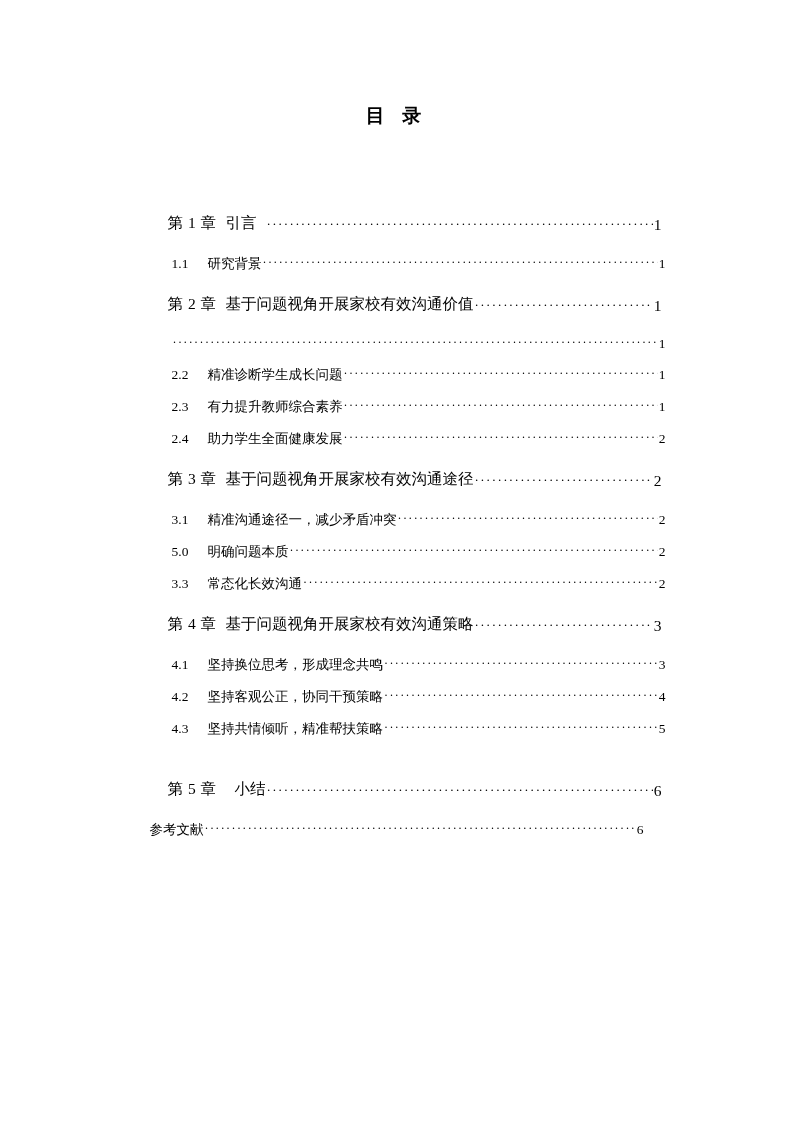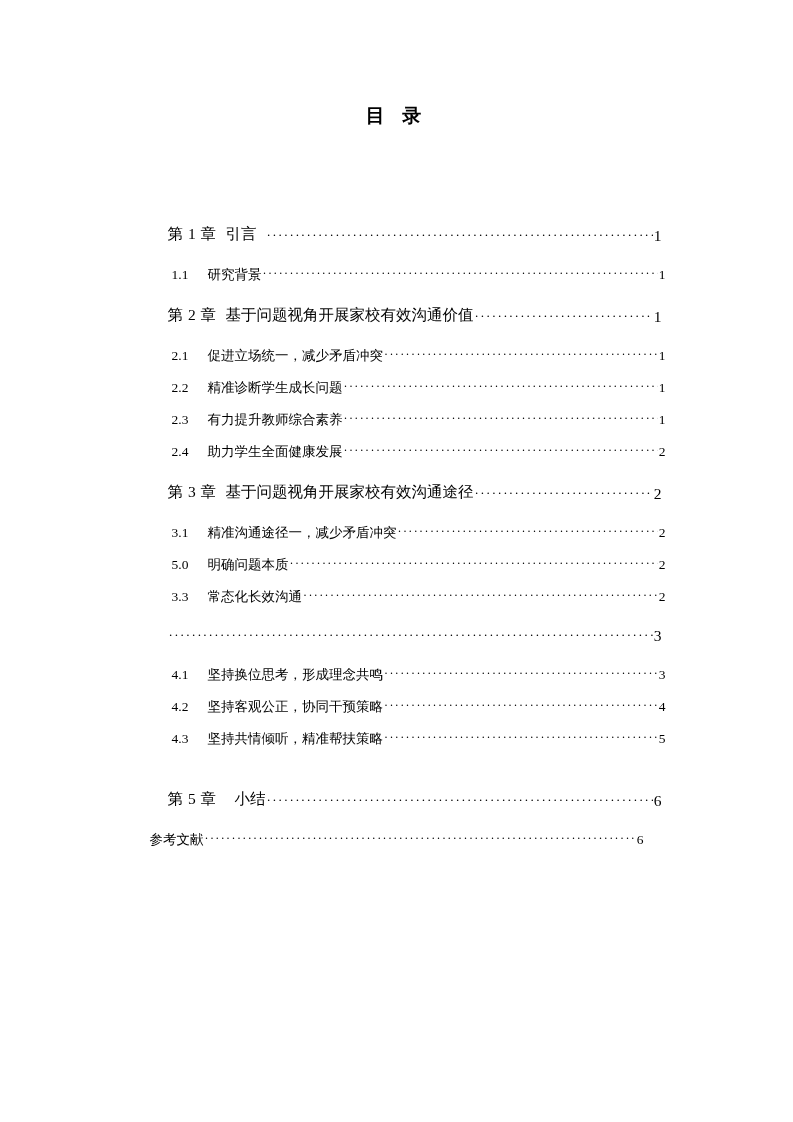--- a/index.html
+++ b/index.html
@@ -23,21 +23,21 @@
   .doc-title {
     text-align: center;
     font-size: 19px;
     font-weight: bold;
     letter-spacing: 6px;
     margin-top: 103px;
     margin-bottom: 0;
     font-family: "Liberation Sans", "DejaVu Sans", sans-serif;
   }
   .toc {
-    margin: 12px auto;
+    margin: 1px auto;
     padding-top: 62px;
     width: 494px;
   }
   .toc-row {
     display: flex;
     align-items: flex-end;
     width: 100%;
     white-space: nowrap;
   }
   .toc-row .label {
@@ -132,21 +132,20 @@
       <span class="page-no">1</span>
     </div>
 
     <div class="toc-row lvl1">
       <span class="label"><span class="num">第 2 章</span><span class="gap"></span><span>基于问题视角开展家校有效沟通价值</span></span>
       <span class="dots">······························································································</span>
       <span class="page-no">1</span>
     </div>
 
     <div class="toc-row lvl2">
-      <span class="label"><span class="num">2.1</span><span class="gap"></span><span>促进立场统一，减少矛盾冲突</span></span>
       <span class="dots">························································································································</span>
       <span class="page-no">1</span>
     </div>
 
     <div class="toc-row lvl2">
       <span class="label"><span class="num">2.2</span><span class="gap"></span><span>精准诊断学生成长问题</span></span>
       <span class="dots">························································································································</span>
       <span class="page-no">1</span>
     </div>
 
@@ -180,20 +179,21 @@
       <span class="page-no">2</span>
     </div>
 
     <div class="toc-row lvl2">
       <span class="label"><span class="num">3.3</span><span class="gap"></span><span>常态化长效沟通</span></span>
       <span class="dots">························································································································</span>
       <span class="page-no">2</span>
     </div>
 
     <div class="toc-row lvl1">
+      <span class="label"><span class="num">第 4 章</span><span class="gap"></span><span>基于问题视角开展家校有效沟通策略</span></span>
       <span class="dots">······························································································</span>
       <span class="page-no">3</span>
     </div>
 
     <div class="toc-row lvl2">
       <span class="label"><span class="num">4.1</span><span class="gap"></span><span>坚持换位思考，形成理念共鸣</span></span>
       <span class="dots">························································································································</span>
       <span class="page-no">3</span>
     </div>
 

